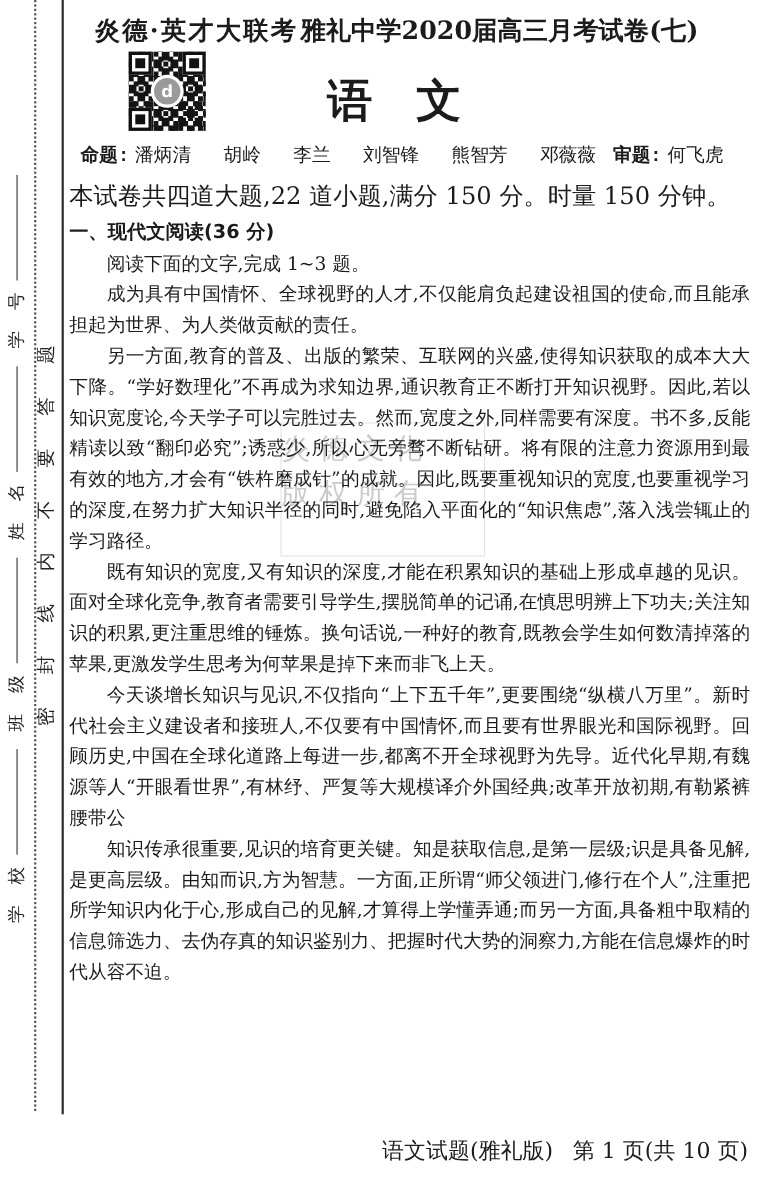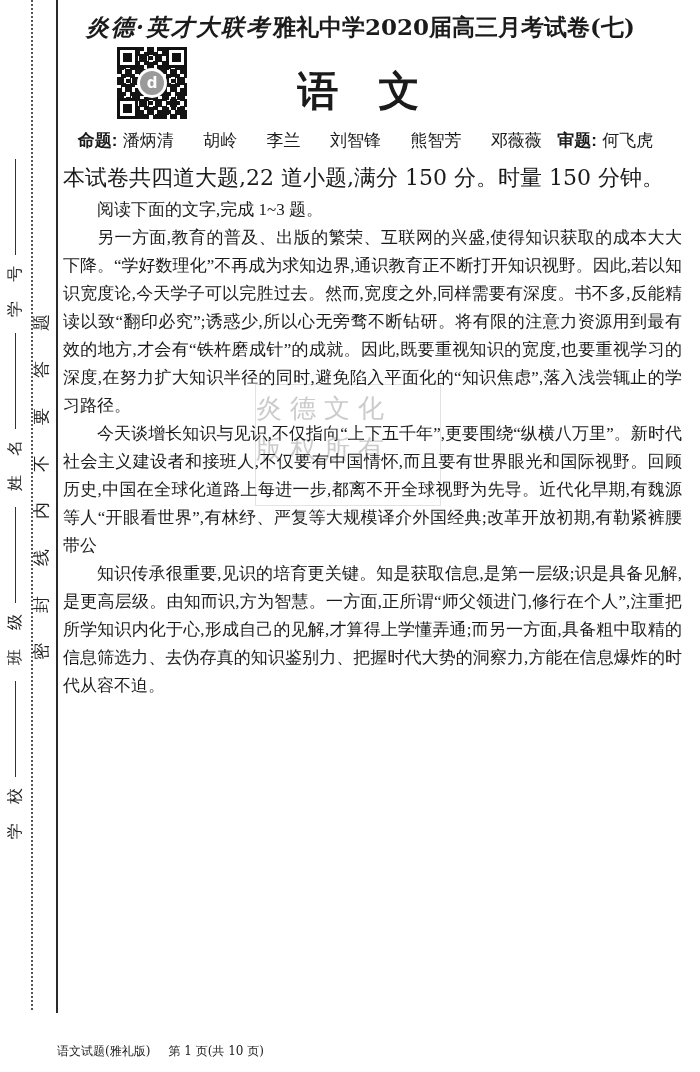--- a/index.html
+++ b/index.html
@@ -25,21 +25,21 @@
   .watermark{position:absolute;left:255px;top:384px;width:186px;height:122px;
       border:1px solid #e3e3e3;z-index:0;text-align:left;color:#cbcbcb;
       font-family:"DejaVu Sans","Liberation Sans",sans-serif;
       font-size:26px;line-height:41px;letter-spacing:8px;padding-top:3px;box-sizing:border-box;}
 
   
   .content{position:absolute;left:57px;top:0;right:0;bottom:0;z-index:1;}
 
   .exam-title{position:absolute;top:12px;left:0;right:36px;text-align:center;
       font-size:23px;font-weight:bold;white-space:nowrap;}
-  .exam-title .brand{font-style:italic;font-weight:900;letter-spacing:2px;margin-right:2px;}
+  .exam-title .brand{font-weight:900;letter-spacing:2px;margin-right:2px;}
 
   
   .qr{position:absolute;left:60px;top:47px;width:70px;height:72px;
       background:
         repeating-conic-gradient(#141414 0% 25%, transparent 0% 50%),
         repeating-conic-gradient(transparent 0% 25%, #141414 0% 50%);
       background-size:9px 9px, 15px 15px;background-color:#fff;}
   .qr .finder{position:absolute;width:15px;height:15px;border:3px solid #111;background:#fff;}
   .qr .finder i{position:absolute;left:3px;top:3px;width:9px;height:9px;background:#111;display:block;}
   .qr .f-tl{left:0;top:0;} .qr .f-tr{right:0;top:0;} .qr .f-bl{left:0;bottom:0;}
@@ -47,35 +47,35 @@
       border-radius:50%;background:#9a9a9a;box-shadow:0 0 0 3px #ffffff;
       color:#fff;font-family:"DejaVu Sans","Liberation Sans",sans-serif;
       font-size:15px;font-weight:bold;text-align:center;line-height:24px;}
 
   .subject{position:absolute;top:64px;left:0;right:40px;text-align:center;
       font-size:41px;font-weight:bold;}
   .subject span{letter-spacing:40px;margin-right:-40px;}
 
   .setters{position:absolute;top:129px;left:0;right:26px;text-align:center;
       font-size:17px;white-space:nowrap;}
-  .setters .lbl{font-family:Liberation Sans, sans-serif;font-weight:bold;}
+  .setters .lbl{font-family:Liberation Mono, monospace;font-weight:bold;}
   .setters .name{margin-right:24px;}
   .setters .name.last{margin-right:10px;margin-top:32px;}
 
   .exam-info{position:absolute;top:163px;left:0;right:30px;text-align:center;font-size:22px;}
 
   
   .reading{position:absolute;top:196px;left:6px;right:18px;font-size:17px;line-height:28px;}
   .reading .sec{font-family:"DejaVu Sans","Liberation Sans",sans-serif;font-weight:bold;
       font-size:17.5px;line-height:30px;}
   .reading .subsec{font-family:"DejaVu Sans","Liberation Sans",sans-serif;font-weight:bold;
       font-size:17.5px;line-height:29px;text-indent:2em;}
-  .reading p{margin:0;text-indent:2em;text-align:justify;font-family:Liberation Serif, serif;}
+  .reading p{margin:0;text-indent:2em;text-align:justify;}
 
-  .footer{position:absolute;left:0;right:20px;bottom:12px;text-align:left;font-size:12px;}
+  .footer{position:absolute;left:0;right:20px;bottom:12px;text-align:right;font-size:20px;}
   .footer .gap{display:inline-block;width:18px;}
 </style>
 </head>
 <body>
 
 <div class="page">
 
   <div class="student-strip">
     <span class="fld">学 校</span>
       <span class="blank"></span>
@@ -126,22 +126,25 @@
       <span class="name">刘智锋</span>
       <span class="name">熊智芳</span>
       <span class="name last">邓薇薇</span>
       <span class="lbl">审题:</span>
       <span>何飞虎</span>
     </div>
 
     <div class="exam-info">本试卷共四道大题,22 道小题,满分 150 分。时量 150 分钟。</div>
 
     <div class="reading">
+      <div class="sec">一、现代文阅读(36 分)</div>
       <p>阅读下面的文字,完成 1~3 题。</p>
+      <p>成为具有中国情怀、全球视野的人才,不仅能肩负起建设祖国的使命,而且能承担起为世界、为人类做贡献的责任。</p>
       <p>另一方面,教育的普及、出版的繁荣、互联网的兴盛,使得知识获取的成本大大下降。“学好数理化”不再成为求知边界,通识教育正不断打开知识视野。因此,若以知识宽度论,今天学子可以完胜过去。然而,宽度之外,同样需要有深度。书不多,反能精读以致“翻印必究”;诱惑少,所以心无旁骛不断钻研。将有限的注意力资源用到最有效的地方,才会有“铁杵磨成针”的成就。因此,既要重视知识的宽度,也要重视学习的深度,在努力扩大知识半径的同时,避免陷入平面化的“知识焦虑”,落入浅尝辄止的学习路径。</p>
+      <p>既有知识的宽度,又有知识的深度,才能在积累知识的基础上形成卓越的见识。面对全球化竞争,教育者需要引导学生,摆脱简单的记诵,在慎思明辨上下功夫;关注知识的积累,更注重思维的锤炼。换句话说,一种好的教育,既教会学生如何数清掉落的苹果,更激发学生思考为何苹果是掉下来而非飞上天。</p>
       <p>今天谈增长知识与见识,不仅指向“上下五千年”,更要围绕“纵横八万里”。新时代社会主义建设者和接班人,不仅要有中国情怀,而且要有世界眼光和国际视野。回顾历史,中国在全球化道路上每进一步,都离不开全球视野为先导。近代化早期,有魏源等人“开眼看世界”,有林纾、严复等大规模译介外国经典;改革开放初期,有勒紧裤腰带公</p>
       <p>知识传承很重要,见识的培育更关键。知是获取信息,是第一层级;识是具备见解,是更高层级。由知而识,方为智慧。一方面,正所谓“师父领进门,修行在个人”,注重把所学知识内化于心,形成自己的见解,才算得上学懂弄通;而另一方面,具备粗中取精的信息筛选力、去伪存真的知识鉴别力、把握时代大势的洞察力,方能在信息爆炸的时代从容不迫。</p>
     </div>
 
     <div class="footer">
       <span>语文试题(雅礼版)</span><span class="gap"></span><span>第 1 页(共 10 页)</span>
     </div>
 
   </div>
 </div>

